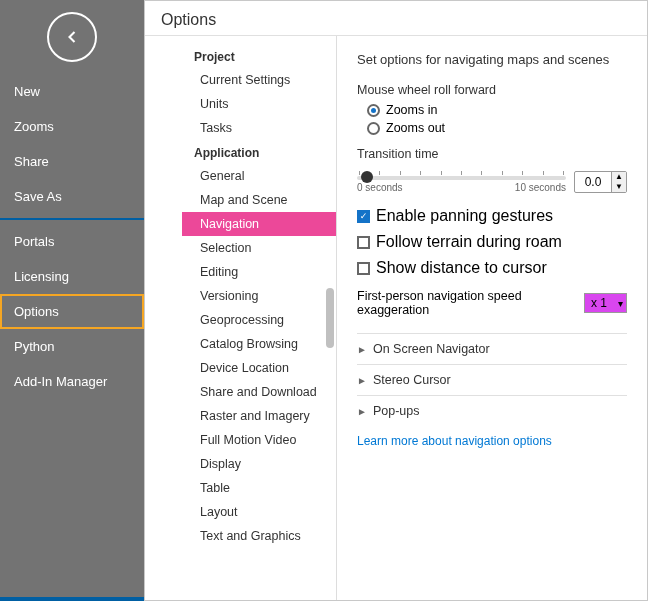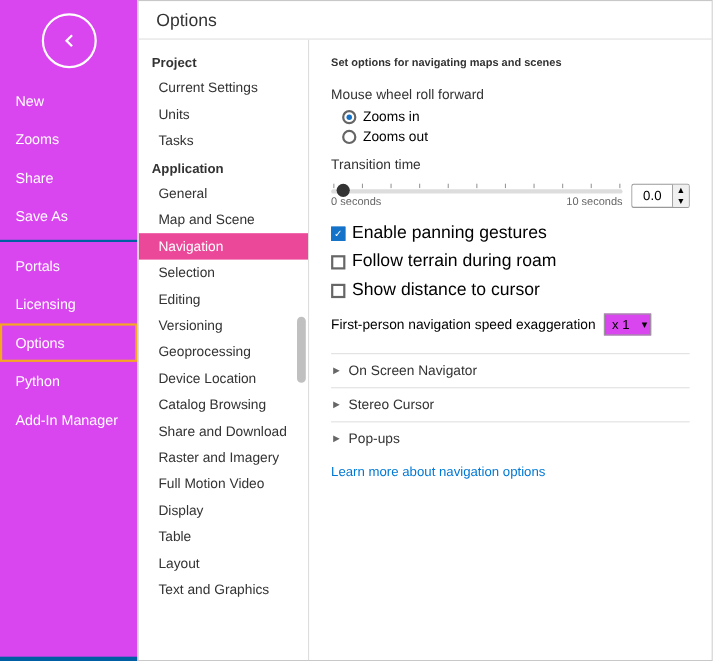--- a/index.html
+++ b/index.html
@@ -1,49 +1,49 @@
 <!DOCTYPE html>
 <html><head>
   <meta charset="utf-8">
   <style>
     * { box-sizing: border-box; margin: 0; padding: 0; }
     body { font-family: 'Segoe UI', Arial, sans-serif; font-size: 13px; background: #f0f0f0; width: 648px; height: 601px; overflow: hidden; }
 
     .app-container { display: flex; width: 648px; height: 601px; }
 
     
-    .sidebar { width: 125px; background: #d946ef; display: flex; flex-direction: column; color: white; flex-shrink: 0; }
+    .sidebar { width: 144px; background: #737373; display: flex; flex-direction: column; color: white; flex-shrink: 0; }
     .sidebar-back { width: 50px; height: 50px; border-radius: 50%; border: 2px solid white; display: flex; align-items: center; justify-content: center; margin: 12px auto 8px; cursor: pointer; }
     .sidebar-back svg { width: 20px; height: 20px; }
     .sidebar-nav { display: flex; flex-direction: column; padding: 4px 0; }
     .sidebar-item { padding: 10px 14px; color: white; cursor: pointer; font-size: 13px; }
     .sidebar-item.active { border: 2px solid #f5a623; padding: 8px 12px; }
     .sidebar-divider { height: 2px; background: #005fa3; margin: 4px 0; }
     .sidebar-bottom { margin-top: auto; }
 
     
     .main-content { flex: 1; display: flex; flex-direction: column; background: white; border: 1px solid #c8c8c8; }
 
     
     .options-header { padding: 10px 16px 6px; font-size: 16px; color: #333; font-weight: 400; border-bottom: 1px solid #e0e0e0; }
 
-    .content-body { display: flex; flex: 1; overflow: hidden; }
+    .content-body { display: flex; flex: 1; overflow: hidden; padding-left: 37px; }
 
     
     .options-panel { width: 155px; border-right: 1px solid #ddd; overflow-y: auto; padding: 8px 0; flex-shrink: 0; position: relative; }
     .options-panel::-webkit-scrollbar { width: 8px; }
     .options-panel::-webkit-scrollbar-thumb { background: #c0c0c0; }
     .options-section-label { font-size: 12px; font-weight: 600; color: #333; padding: 6px 12px 4px; }
     .options-item { padding: 5px 12px 5px 18px; color: #333; cursor: pointer; font-size: 12.5px; }
     .options-item.selected { background: #ec4899; color: white; }
     .scroll-indicator { position: absolute; right: 2px; top: 50%; width: 8px; height: 60px; background: #c0c0c0; border-radius: 4px; transform: translateY(-50%); }
 
     
     .settings-panel { flex: 1; padding: 16px 20px; overflow-y: auto; }
-    .settings-title { font-size: 10px; color: #333; margin-bottom: 16px; font-weight: 700; }
+    .settings-title { font-size: 13px; color: #333; margin-bottom: 16px; font-weight: 400; }
 
     .setting-group { margin-bottom: 12px; }
     .setting-label { font-size: 12.5px; color: #333; margin-bottom: 6px; }
 
     .radio-group { margin-left: 10px; }
     .radio-item { display: flex; align-items: center; margin-bottom: 4px; gap: 6px; font-size: 12.5px; cursor: pointer; }
     .radio-circle { width: 13px; height: 13px; border-radius: 50%; border: 2px solid #666; display: flex; align-items: center; justify-content: center; flex-shrink: 0; }
     .radio-circle.checked::after { content: ''; width: 5px; height: 5px; border-radius: 50%; background: #1473c8; }
 
     .transition-section { margin-bottom: 14px; }
@@ -114,22 +114,22 @@
         <div class="options-item">Units</div>
         <div class="options-item">Tasks</div>
         <div class="options-section-label">Application</div>
         <div class="options-item">General</div>
         <div class="options-item">Map and Scene</div>
         <div class="options-item selected">Navigation</div>
         <div class="options-item">Selection</div>
         <div class="options-item">Editing</div>
         <div class="options-item">Versioning</div>
         <div class="options-item">Geoprocessing</div>
+        <div class="options-item">Catalog Browsing</div>
         <div class="options-item">Device Location</div>
-        <div class="options-item">Catalog Browsing</div>
         <div class="options-item">Share and Download</div>
         <div class="options-item">Raster and Imagery</div>
         <div class="options-item">Full Motion Video</div>
         <div class="options-item">Display</div>
         <div class="options-item">Table</div>
         <div class="options-item">Layout</div>
         <div class="options-item">Text and Graphics</div>
         <div class="scroll-indicator"></div>
       </div>
 

